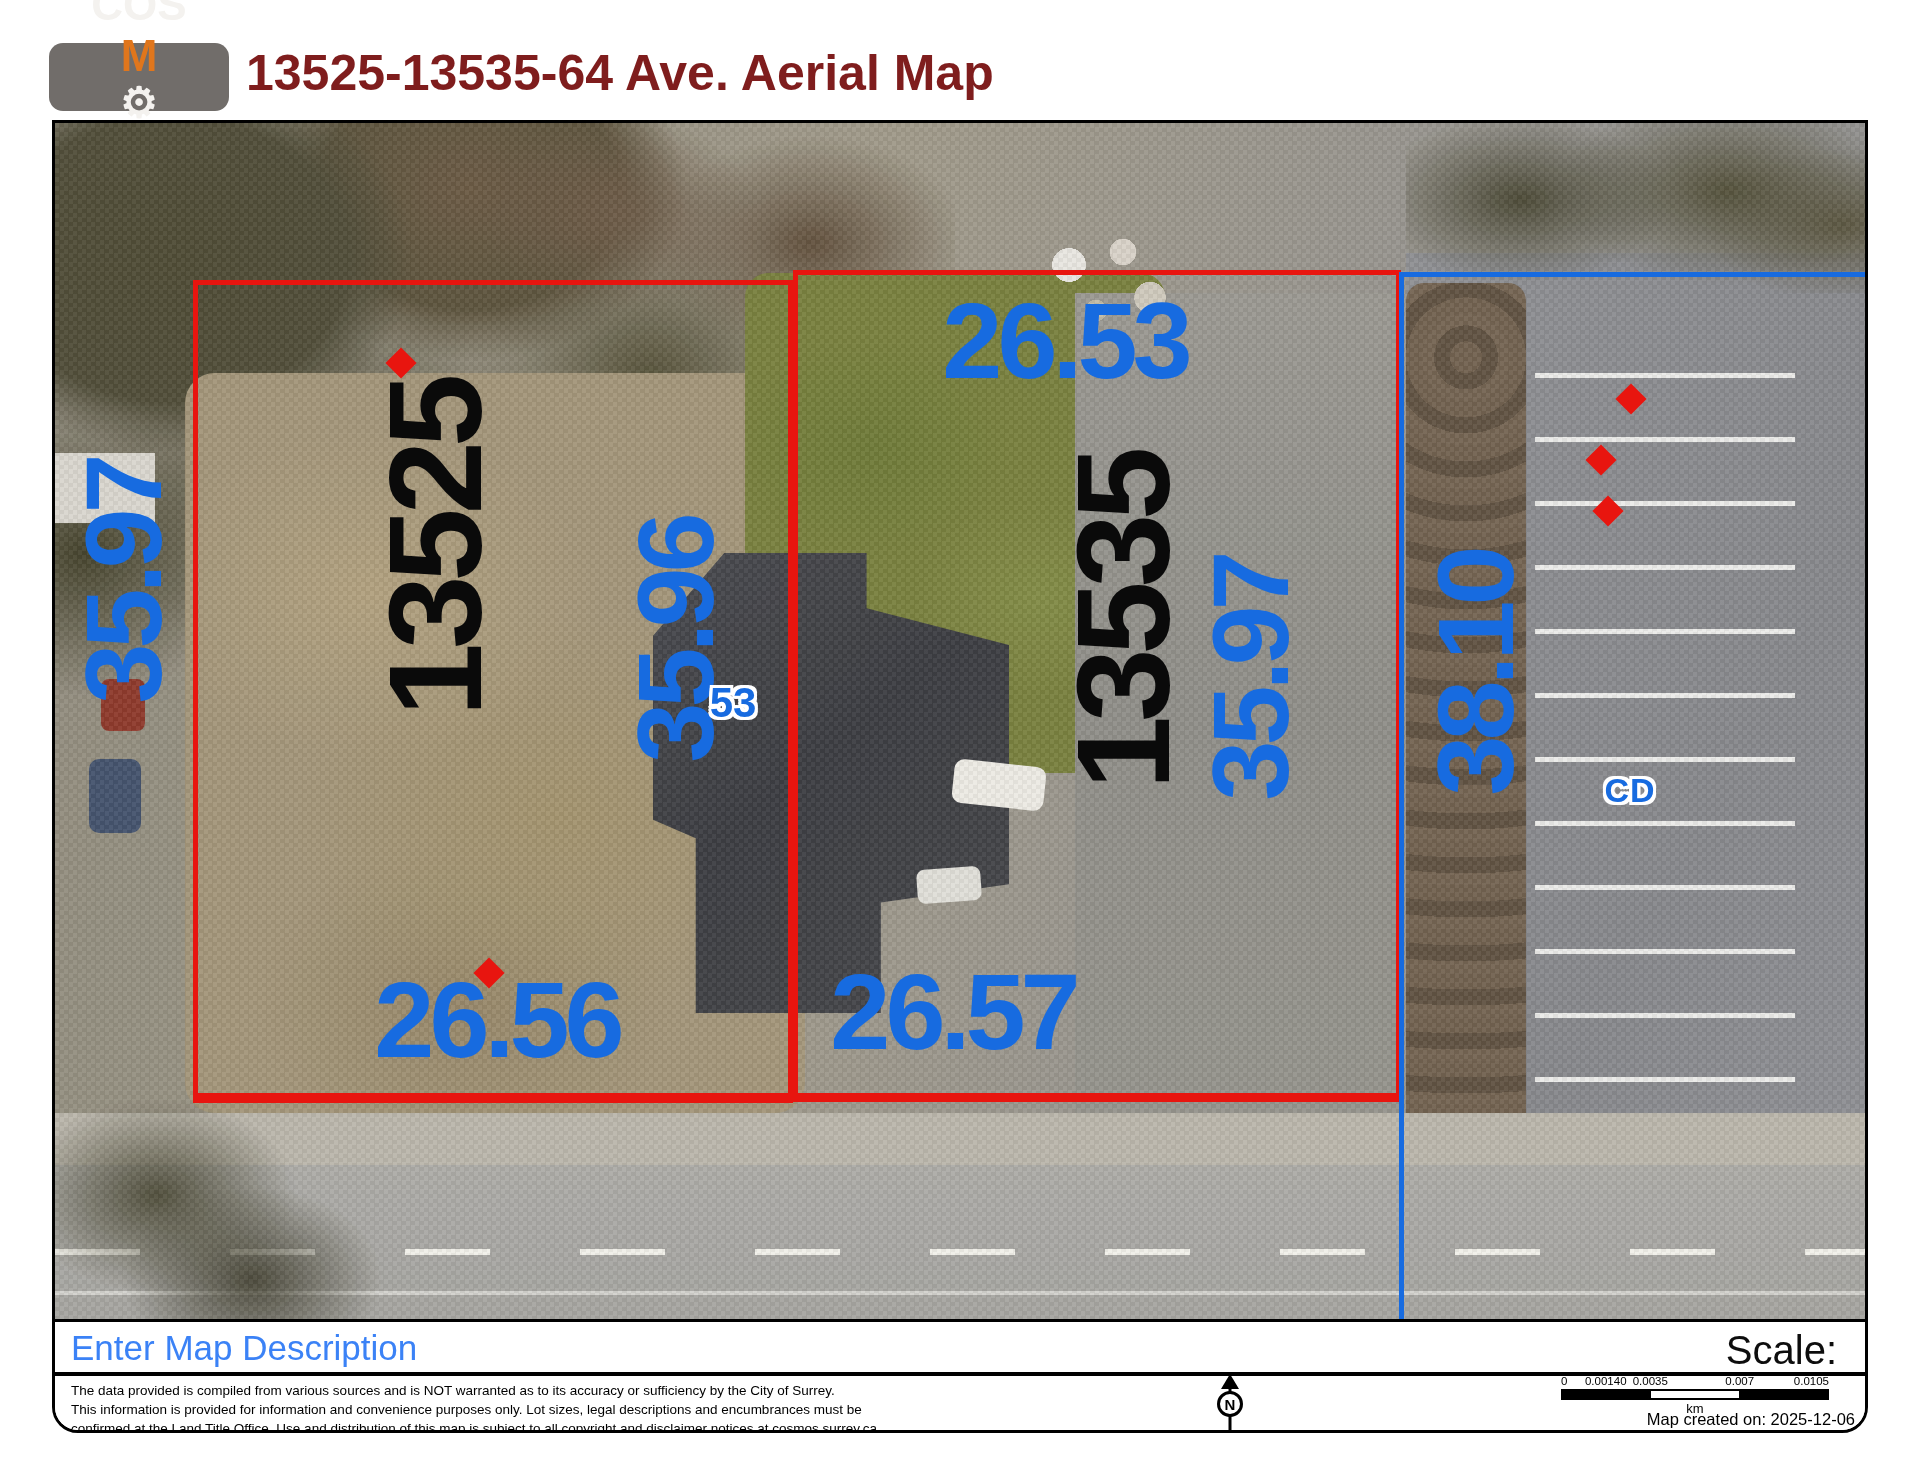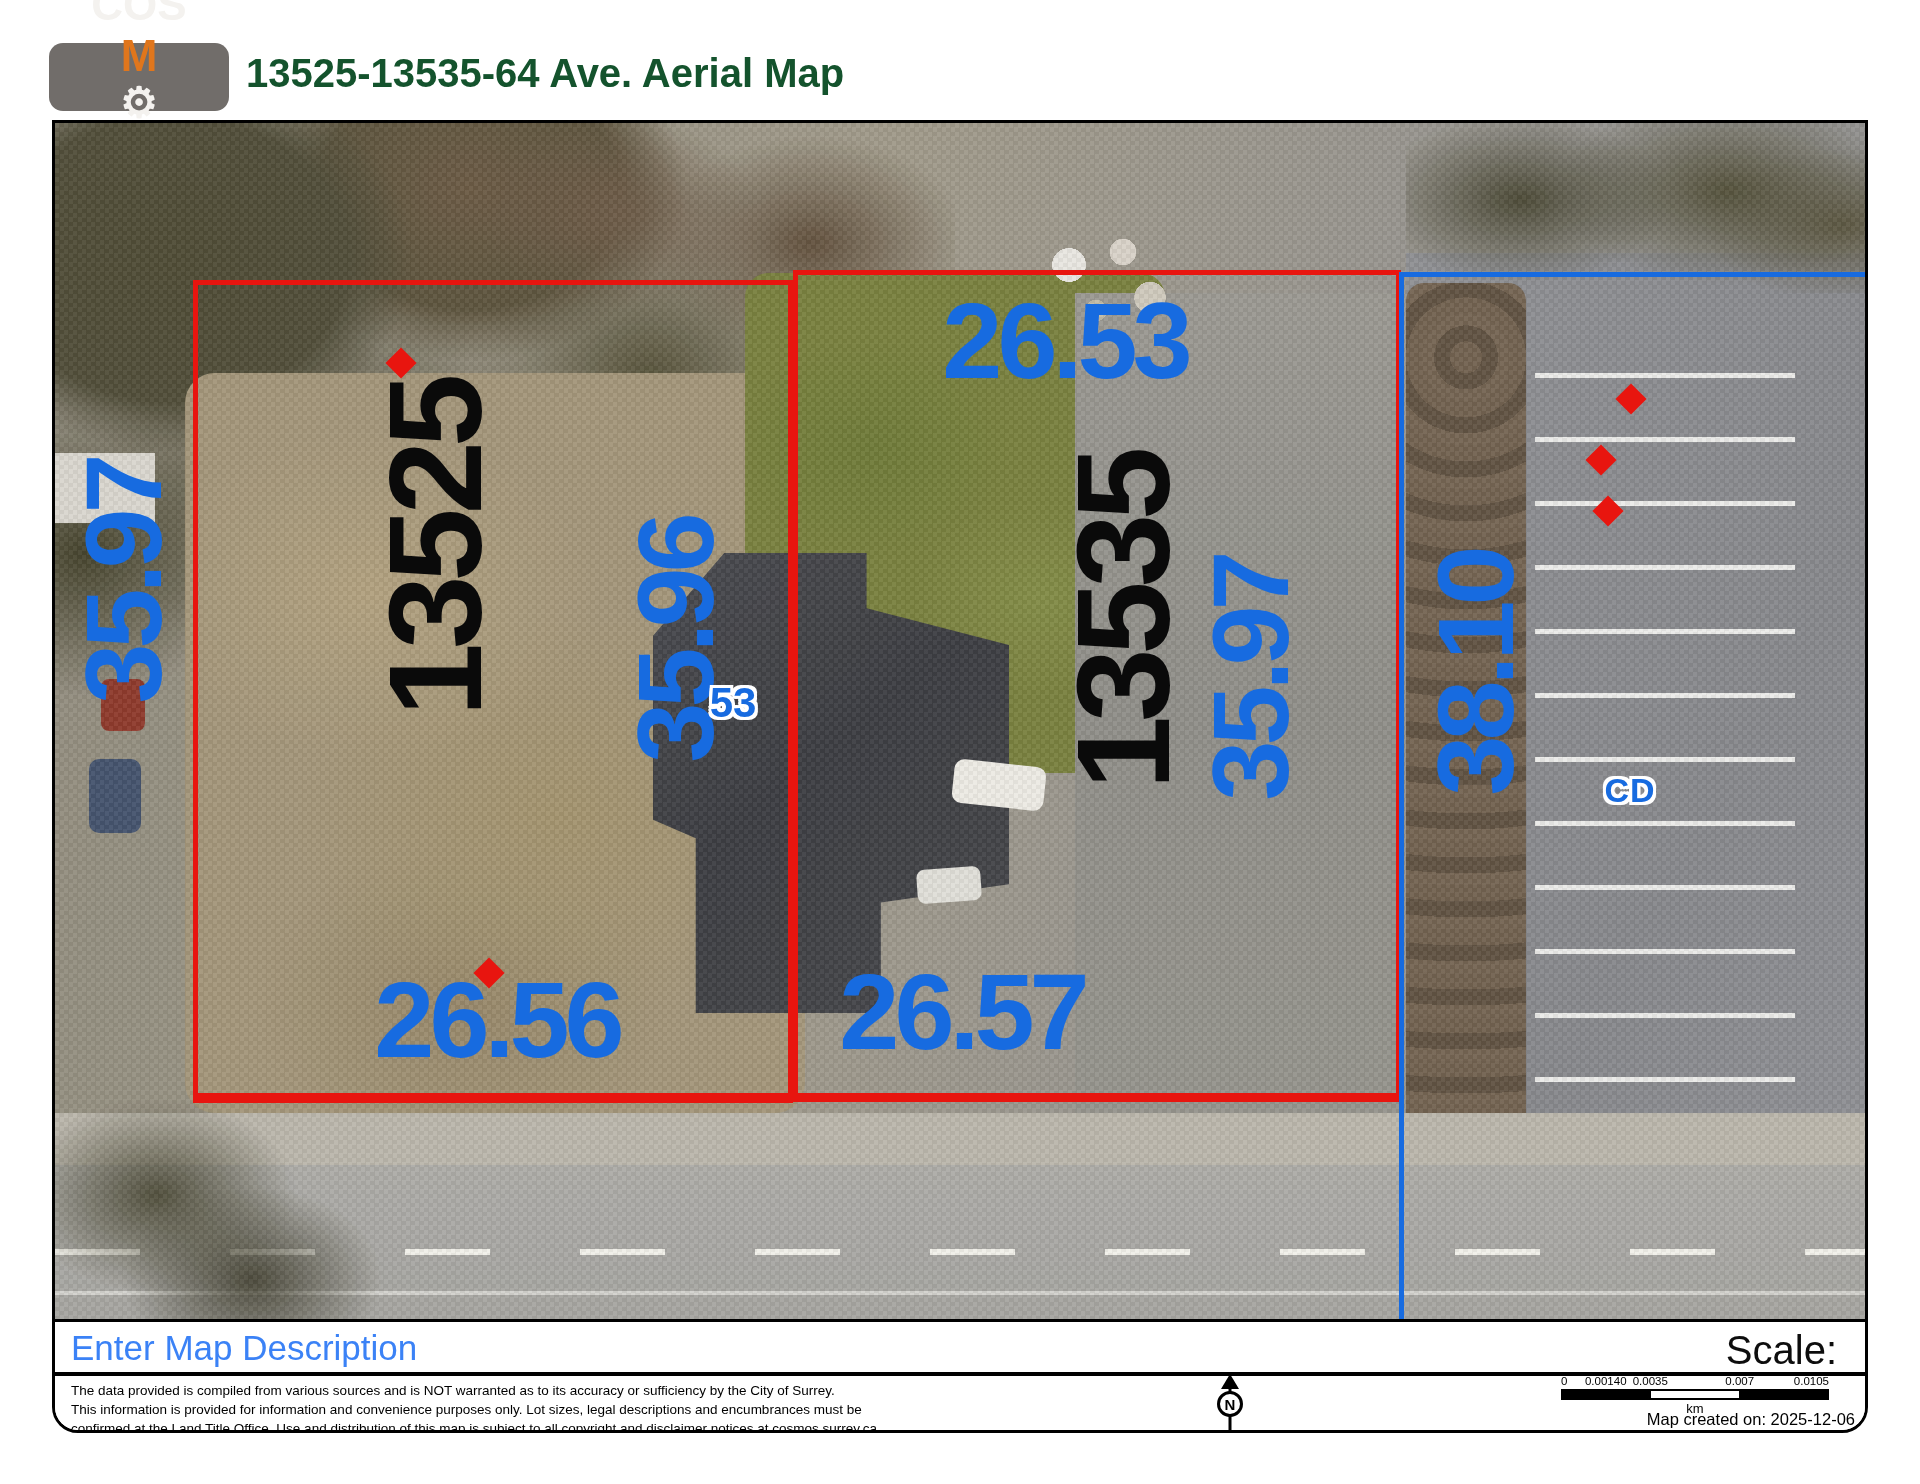--- a/index.html
+++ b/index.html
@@ -7,21 +7,21 @@
   body { width:1920px; height:1484px; position:relative; font-family:"Liberation Sans", sans-serif; color:#000; overflow:hidden; }
   .abs { position:absolute; }
 
   
   .logo { left:49px; top:43px; width:180px; height:68px; background:#716d6a; border-radius:14px;
           display:flex; align-items:center; justify-content:center; gap:1px;
           font-weight:bold; font-size:44px; letter-spacing:0px;flex-direction:column; }
   .logo .w { color:#f4f2ef; }
   .logo .o { color:#e0761c; }
   .logo .gear { color:#f4f2ef; font-size:42px; line-height:1; }
-  .page-title { left:246px; top:36px; height:74px; line-height:74px; font-size:40px; font-weight:bold; color:#14532d; white-space:nowrap; }
+  .page-title { left:246px; top:36px; height:74px; line-height:74px; font-size:50px; font-weight:bold; color:#7f1d1d; white-space:nowrap; }
 
   
   .frame { left:52px; top:120px; width:1816px; height:1313px; border:3px solid #000;
            border-radius:0 0 26px 26px; overflow:hidden; background:#fff; }
 
   
   .mapwrap { left:0; top:0; width:1810px; height:1196px; overflow:hidden; background:#978f80; }
   .base   { inset:0; background:linear-gradient(105deg,#8f8a7d 0%,#a09a8a 40%,#969490 70%,#8f9092 100%); }
   .forest-tl { left:-80px; top:-60px; width:900px; height:700px;
     background:
@@ -97,21 +97,21 @@
   
   .mlabel { position:absolute; transform:translate(-50%,-50%); font-weight:bold; white-space:nowrap; z-index:4; }
   .dimblue { color:#176be0; font-size:108px; letter-spacing:-5px; }
   .parcelnum { color:#0a0a0a; font-size:132px; letter-spacing:-6px; }
   .vert { transform:translate(-50%,-50%) rotate(-90deg); }
   .halo { color:#176be0; z-index:5;
     text-shadow:-3px -3px 0 #fff, 3px -3px 0 #fff, -3px 3px 0 #fff, 3px 3px 0 #fff,
                  0 -3px 0 #fff, 0 3px 0 #fff, -3px 0 0 #fff, 3px 0 0 #fff; }
   .l-2653  { left:1010px; top:217px; }
   .l-2656  { left:442px;  top:880px;margin-top:16px; }
-  .l-2657  { left:898px;  top:888px;margin-left:9px; }
+  .l-2657  { left:898px;  top:888px; }
   .l-3597L { left:68px;   top:458px; }
   .l-3596  { left:620px;  top:517px; }
   .l-3597R { left:1195px; top:555px; }
   .l-3810  { left:1420px; top:550px; }
   .l-13525 { left:380px;  top:425px; }
   .l-13535 { left:1068px; top:498px; }
   .l-53 { left:678px;  top:580px; font-size:42px; letter-spacing:0; }
   .l-cd { left:1575px; top:667px; font-size:34px; letter-spacing:1px; }
 
   

